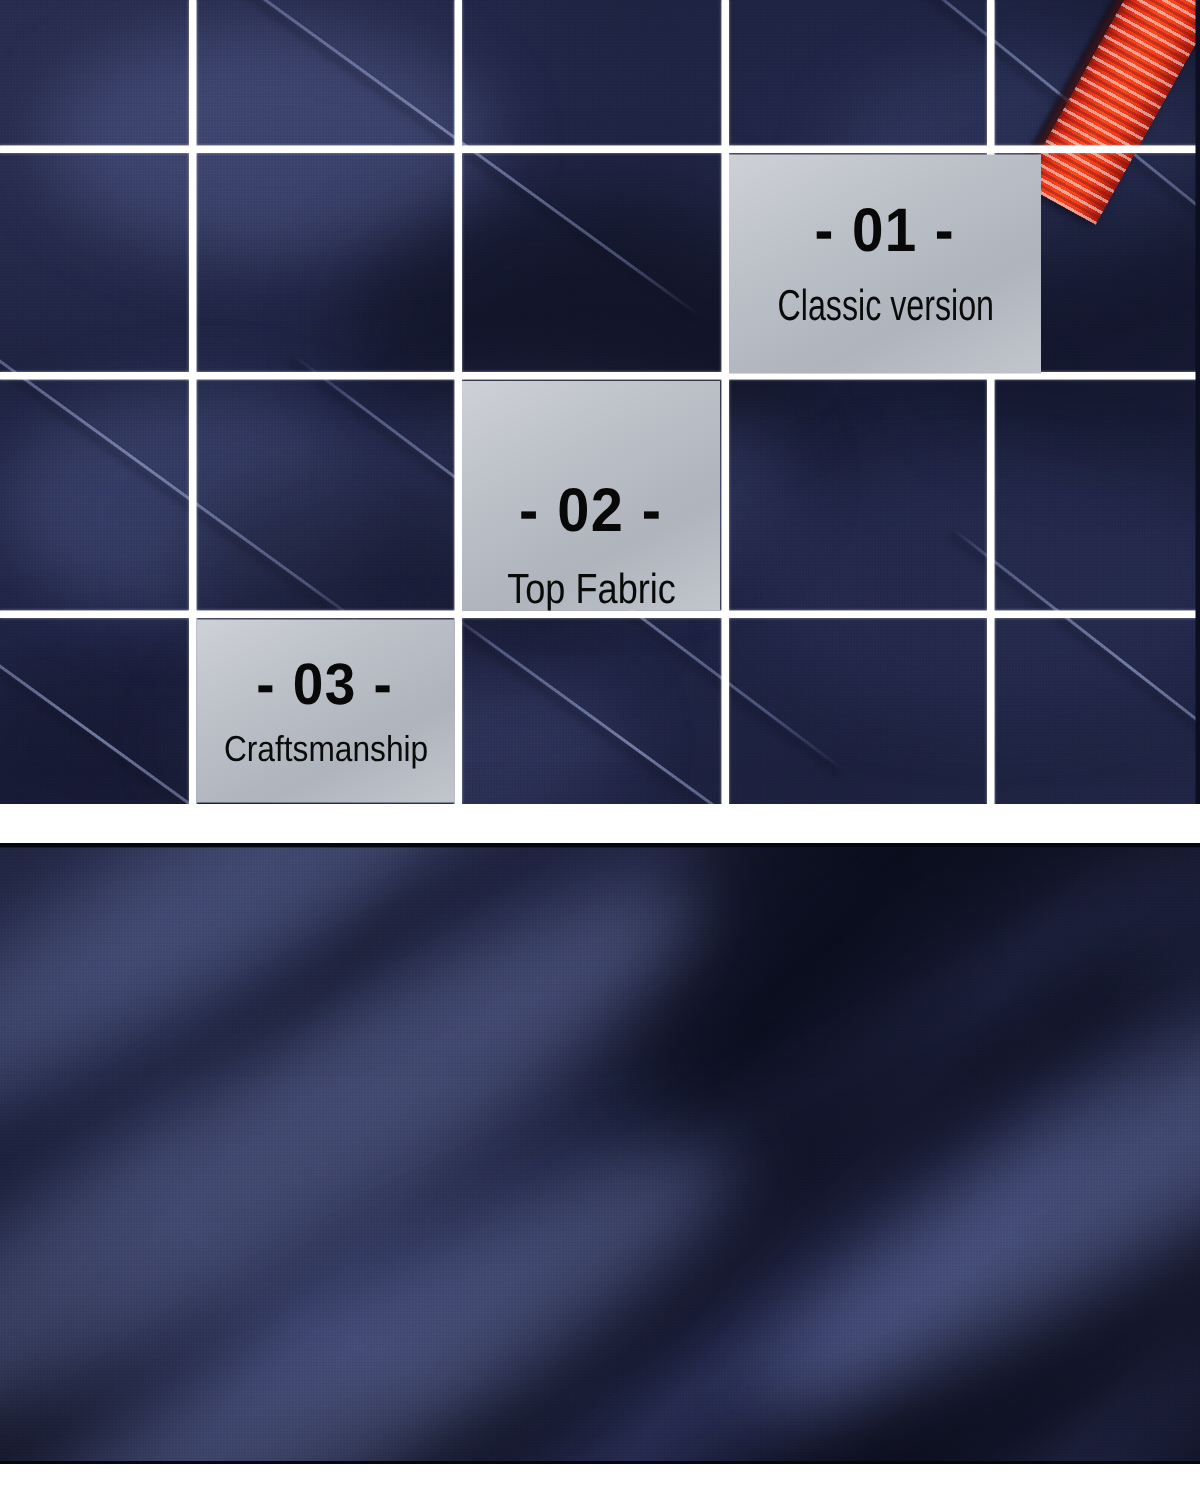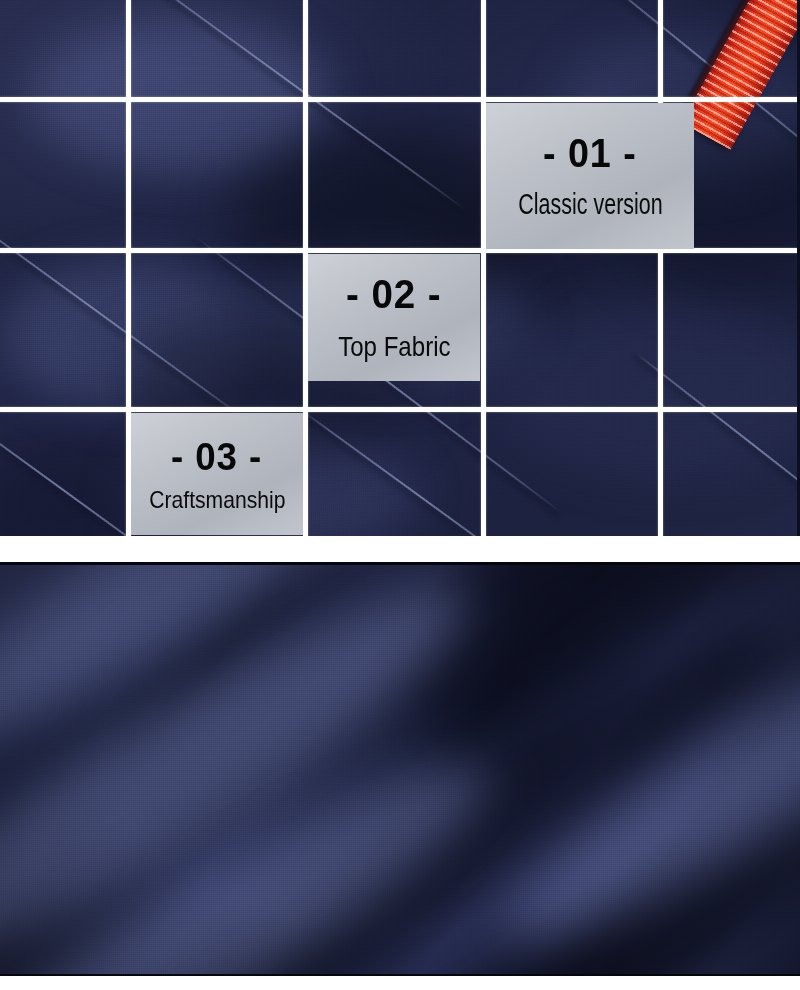--- a/index.html
+++ b/index.html
@@ -183,21 +183,21 @@
   #callout-01 {
     left: 486px; top: 103px;
     width: 208px; height: 146px;
   }
   #callout-01 .num { font-size: 41px; transform: scaleX(0.92); margin-bottom: 16px; }
   #callout-01 .cap { font-size: 29px; transform: scaleX(0.74); }
 
   
   #callout-02 {
     left: 308px; top: 254px;
-    width: 172px; height: 127px;
+    width: 172px; height: 153px; justify-content: flex-end;
   }
   #callout-02 .num { font-size: 41px; transform: scaleX(0.94); margin-bottom: 18px; }
   #callout-02 .cap { font-size: 28px; transform: scaleX(0.86); }
 
   
   #callout-03 {
     left: 131px; top: 413px;
     width: 172px; height: 122px;
   }
   #callout-03 .num { font-size: 39px; transform: scaleX(0.94); margin-bottom: 12px; }

